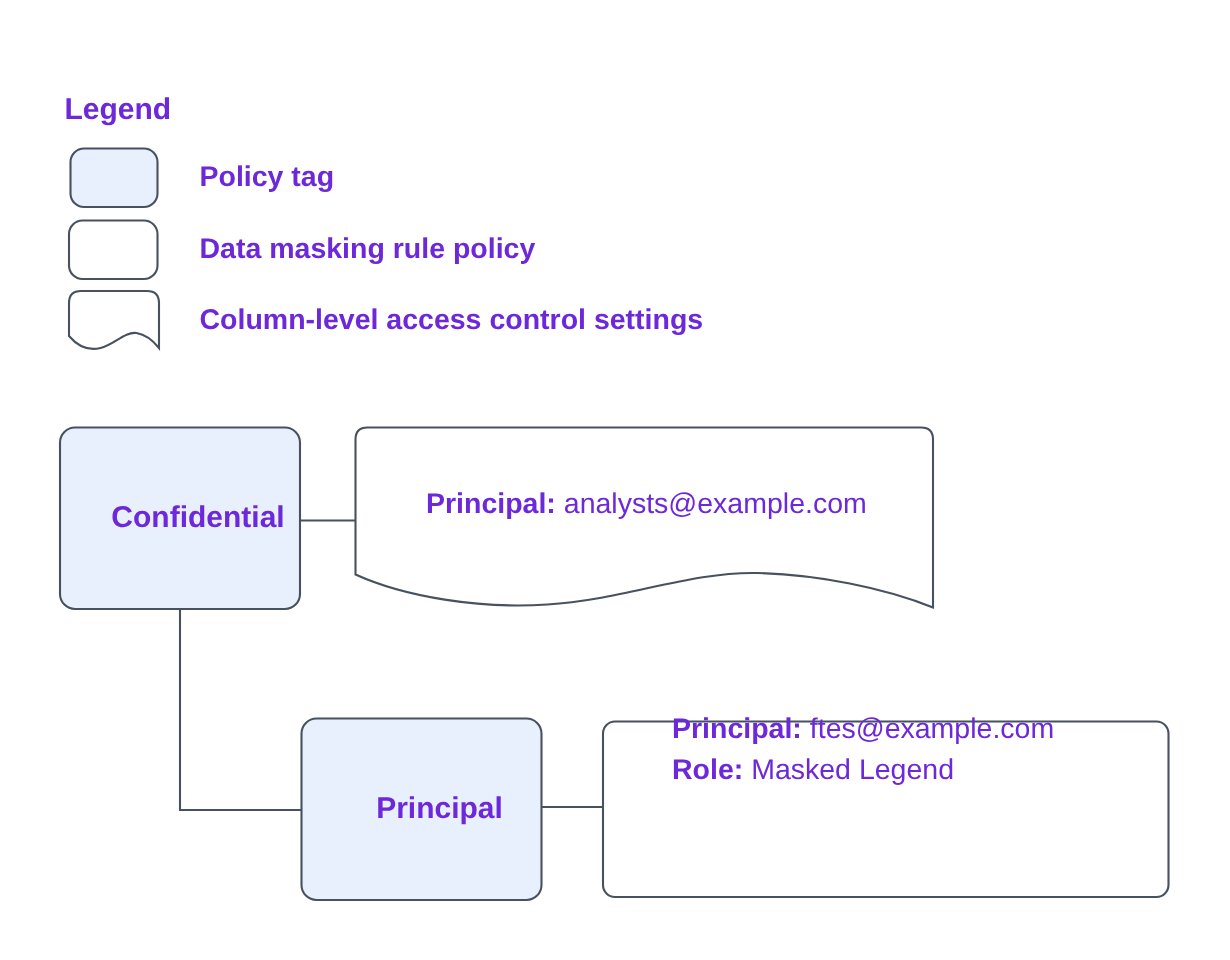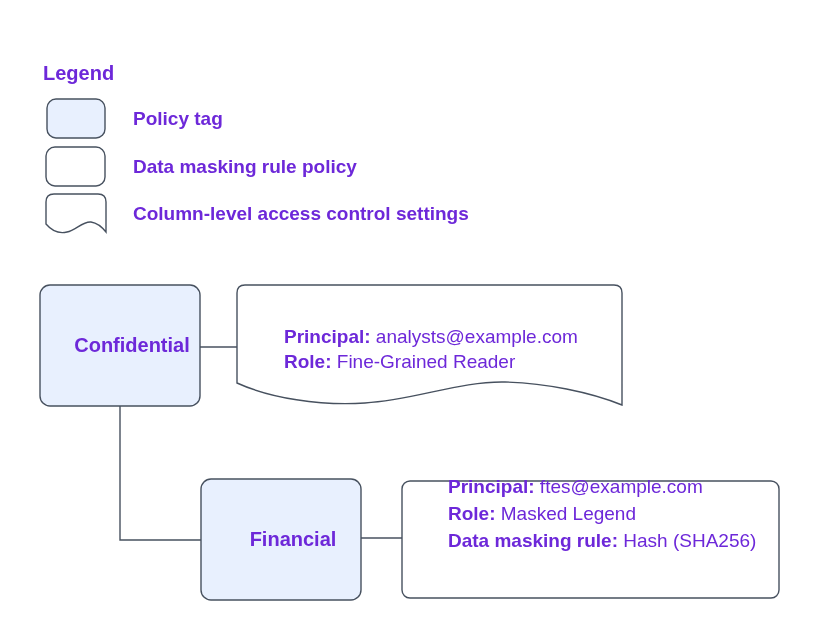--- a/index.html
+++ b/index.html
@@ -102,41 +102,33 @@
     <rect class="shape" x="201" y="479" width="160" height="121" rx="10" fill="#e8f0fe"></rect>
     <rect class="shape" x="402" y="481" width="377" height="117" rx="8" fill="#ffffff"></rect>
   </svg>
 
   <div class="txt legend-title">Legend</div>
   <div class="txt legend-label" style="top:99px">Policy tag</div>
   <div class="txt legend-label" style="top:147px">Data masking rule policy</div>
   <div class="txt legend-label" style="top:194px">Column-level access control settings</div>
 
   <div class="txt node-label" style="left:40px; top:285px">Confidential</div>
-  <div class="txt node-label" style="left:201px; top:479px">Financial</div>
+  <div class="txt node-label" style="left:201px; top:479px">Principal</div>
 
   <div class="txt note-text doc1-text">
     <div class="row">
       <span class="b">Principal:</span>
       <span>analysts@example.com</span>
-    </div>
-    <div class="row">
-      <span class="b">Role:</span>
-      <span>Fine-Grained Reader</span>
     </div>
   </div>
 
   <div class="txt note-text note2-text">
     <div class="row">
       <span class="b">Principal:</span>
       <span>ftes@example.com</span>
     </div>
     <div class="row">
       <span class="b">Role:</span>
       <span>Masked Legend</span>
     </div>
-    <div class="row">
-      <span class="b">Data masking rule:</span>
-      <span>Hash (SHA256)</span>
-    </div>
   </div>
 
 </div>
 
 </body></html>

